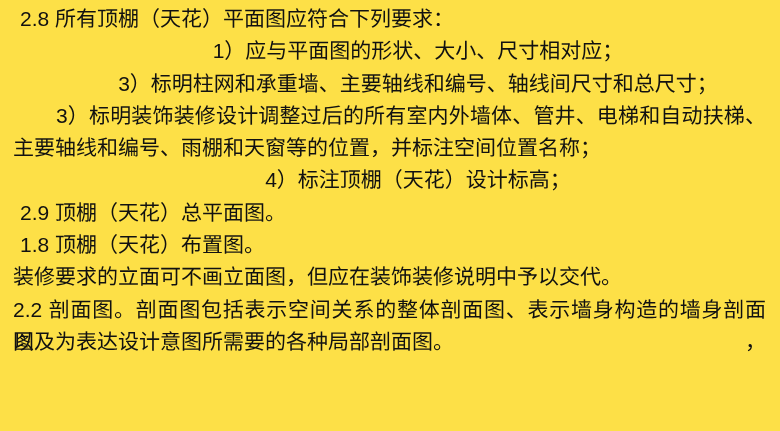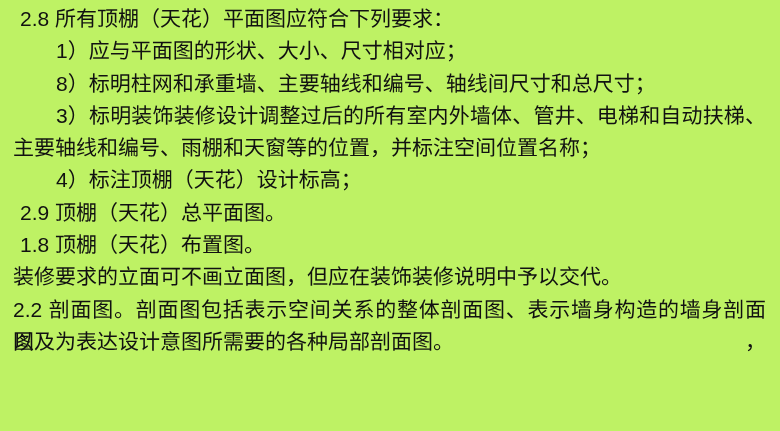--- a/index.html
+++ b/index.html
@@ -4,55 +4,55 @@
 <style>
   html, body {
     margin: 0;
     padding: 0;
     background: #ffffff;
   }
   .page {
     position: relative;
     width: 780px;
     height: 431px;
-    background: #bef264;
+    background: #fde047;
     overflow: hidden;
     box-sizing: border-box;
     padding-top: 3px;
     font-family: "Liberation Sans", serif;
     font-size: 21px;
     color: #111111;
   }
   .line {
     height: 32.3px;
     line-height: 32.3px;
     white-space: nowrap;
     box-sizing: border-box;
   }
   
   .sec  { padding-left: 20px; }
   
-  .sub  { padding-left: 56px; }
+  .sub  { padding-left: 56px; text-align: center; }
   
   .cont { padding-left: 13px; }
   
   .full {
     white-space: normal;
     padding-right: 14px;
     text-align: justify;
     text-align-last: justify;
   }
 </style>
 </head>
 <body>
 
 <div class="page" lang="zh-CN">
   <div class="line sec">2.8 所有顶棚（天花）平面图应符合下列要求：</div>
   <div class="line sub">1）应与平面图的形状、大小、尺寸相对应；</div>
-  <div class="line sub">8）标明柱网和承重墙、主要轴线和编号、轴线间尺寸和总尺寸；</div>
+  <div class="line sub">3）标明柱网和承重墙、主要轴线和编号、轴线间尺寸和总尺寸；</div>
   <div class="line sub full">3）标明装饰装修设计调整过后的所有室内外墙体、管井、电梯和自动扶梯、</div>
   <div class="line cont">主要轴线和编号、雨棚和天窗等的位置，并标注空间位置名称；</div>
   <div class="line sub">4）标注顶棚（天花）设计标高；</div>
   <div class="line sec">2.9 顶棚（天花）总平面图。</div>
   <div class="line sec">1.8 顶棚（天花）布置图。</div>
   <div class="line cont">装修要求的立面可不画立面图，但应在装饰装修说明中予以交代。</div>
   <div class="line cont full">2.2 剖面图。剖面图包括表示空间关系的整体剖面图、表示墙身构造的墙身剖面图，</div>
   <div class="line cont">以及为表达设计意图所需要的各种局部剖面图。</div>
 </div>
 

